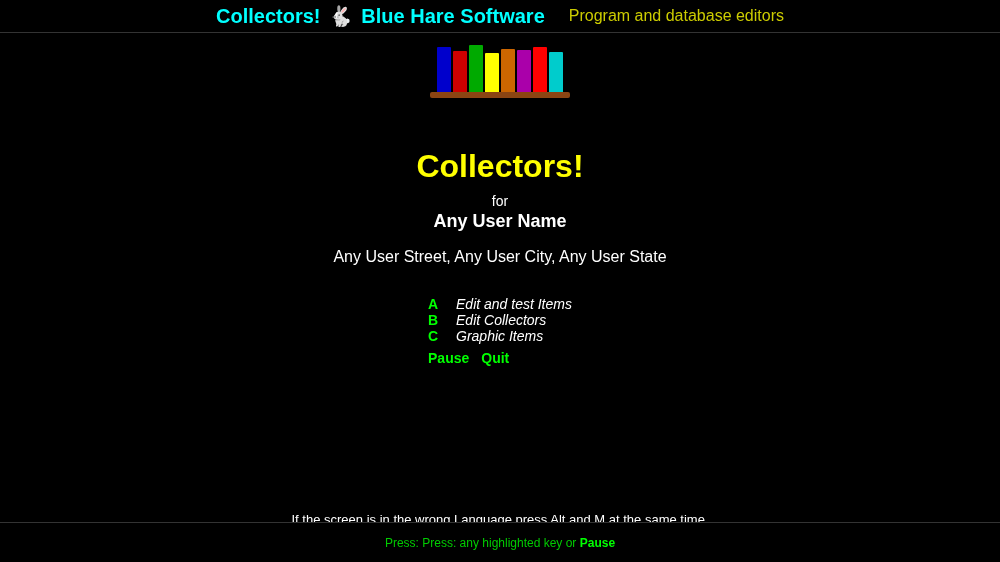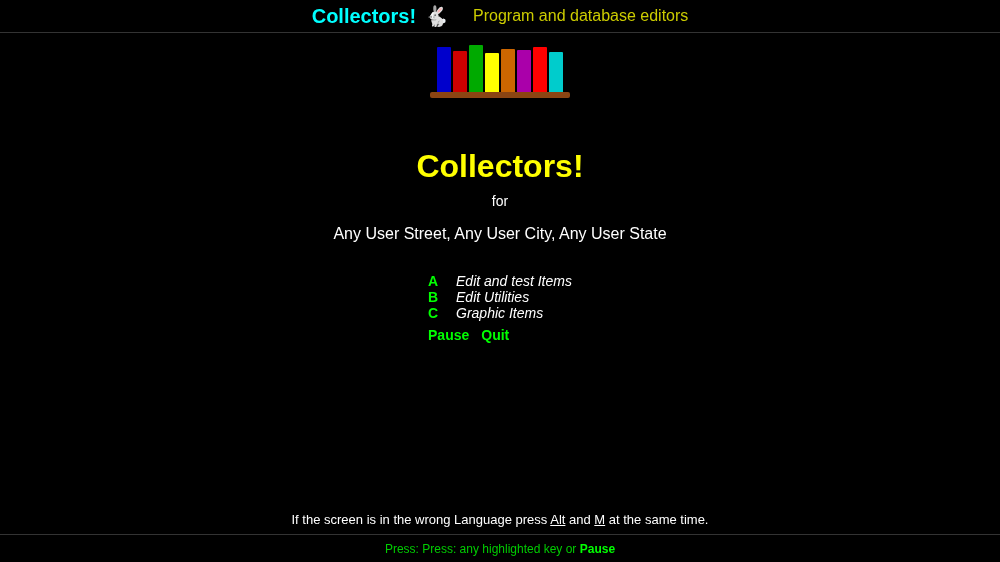--- a/index.html
+++ b/index.html
@@ -157,21 +157,21 @@
       font-weight: normal;
       text-align: center;
     }
 
     
     #status-bar {
       position: absolute;
       bottom: 0;
       left: 0;
       right: 0;
-      height: 28px;
+      height: 40px;
       background: #000;
       border-top: 1px solid #333;
       display: flex;
       align-items: center;
       justify-content: center;
     }
     #status-text {
       color: #00cc00;
       font-size: 12px;
     }
@@ -179,20 +179,21 @@
       font-weight: bold;
       color: #00ff00;
     }
   </style>
 </head>
 <body>
 
 <div id="header">
   <span id="header-title-collectors">Collectors!</span>
   <span id="header-rabbit">🐇</span>
+  <span id="header-title-blue-hare">Blue Hare Software</span>
   <span id="header-subtitle">Program and database editors</span>
 </div>
 
 <div id="bookshelf-container">
   <div id="bookshelf">
     <div class="books" id="books-row">
         <div class="book" style="height: 46px; background-color: rgb(0, 0, 204);"></div>
         <div class="book" style="height: 42px; background-color: rgb(204, 0, 0);"></div>
         <div class="book" style="height: 48px; background-color: rgb(0, 170, 0);"></div>
         <div class="book" style="height: 40px; background-color: rgb(255, 255, 0);"></div>
@@ -201,31 +202,32 @@
         <div class="book" style="height: 46px; background-color: rgb(255, 0, 0);"></div>
         <div class="book" style="height: 41px; background-color: rgb(0, 204, 204);"></div>
       </div>
     <div class="shelf-plank"></div>
   </div>
 </div>
 
 <div id="main-content">
   <div id="app-title">Collectors!</div>
   <div id="for-label">for</div>
+  <div id="user-name">Any User Name</div>
   <div id="user-address">Any User Street, Any User City, Any User State</div>
 
   <div id="menu-container">
     <div id="menu-items-list">
         <div class="menu-row">
           <span class="menu-key">A</span>
           <span class="menu-label">Edit and test Items</span>
         </div>
         <div class="menu-row">
           <span class="menu-key">B</span>
-          <span class="menu-label">Edit Utilities</span>
+          <span class="menu-label">Edit Collectors</span>
         </div>
         <div class="menu-row">
           <span class="menu-key">C</span>
           <span class="menu-label">Graphic Items</span>
         </div>
       </div>
     <div id="pause-quit-row">
       <span class="pq-key">Pause</span>
       <span class="pq-key">Quit</span>
     </div>

